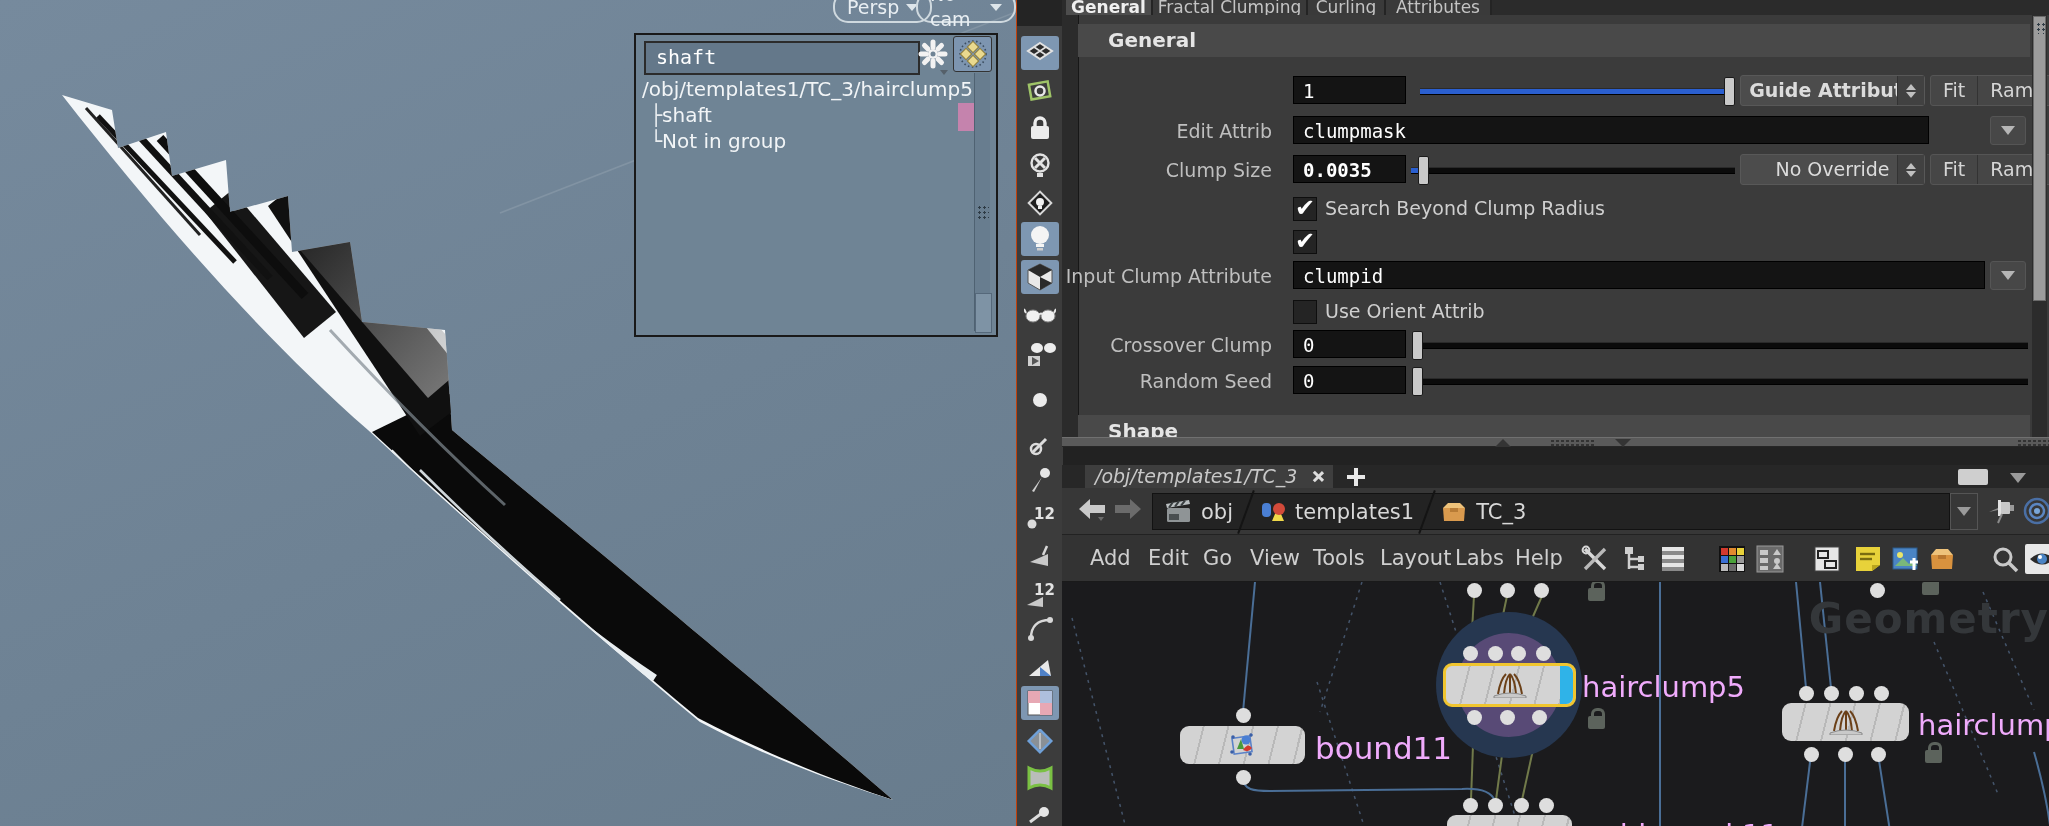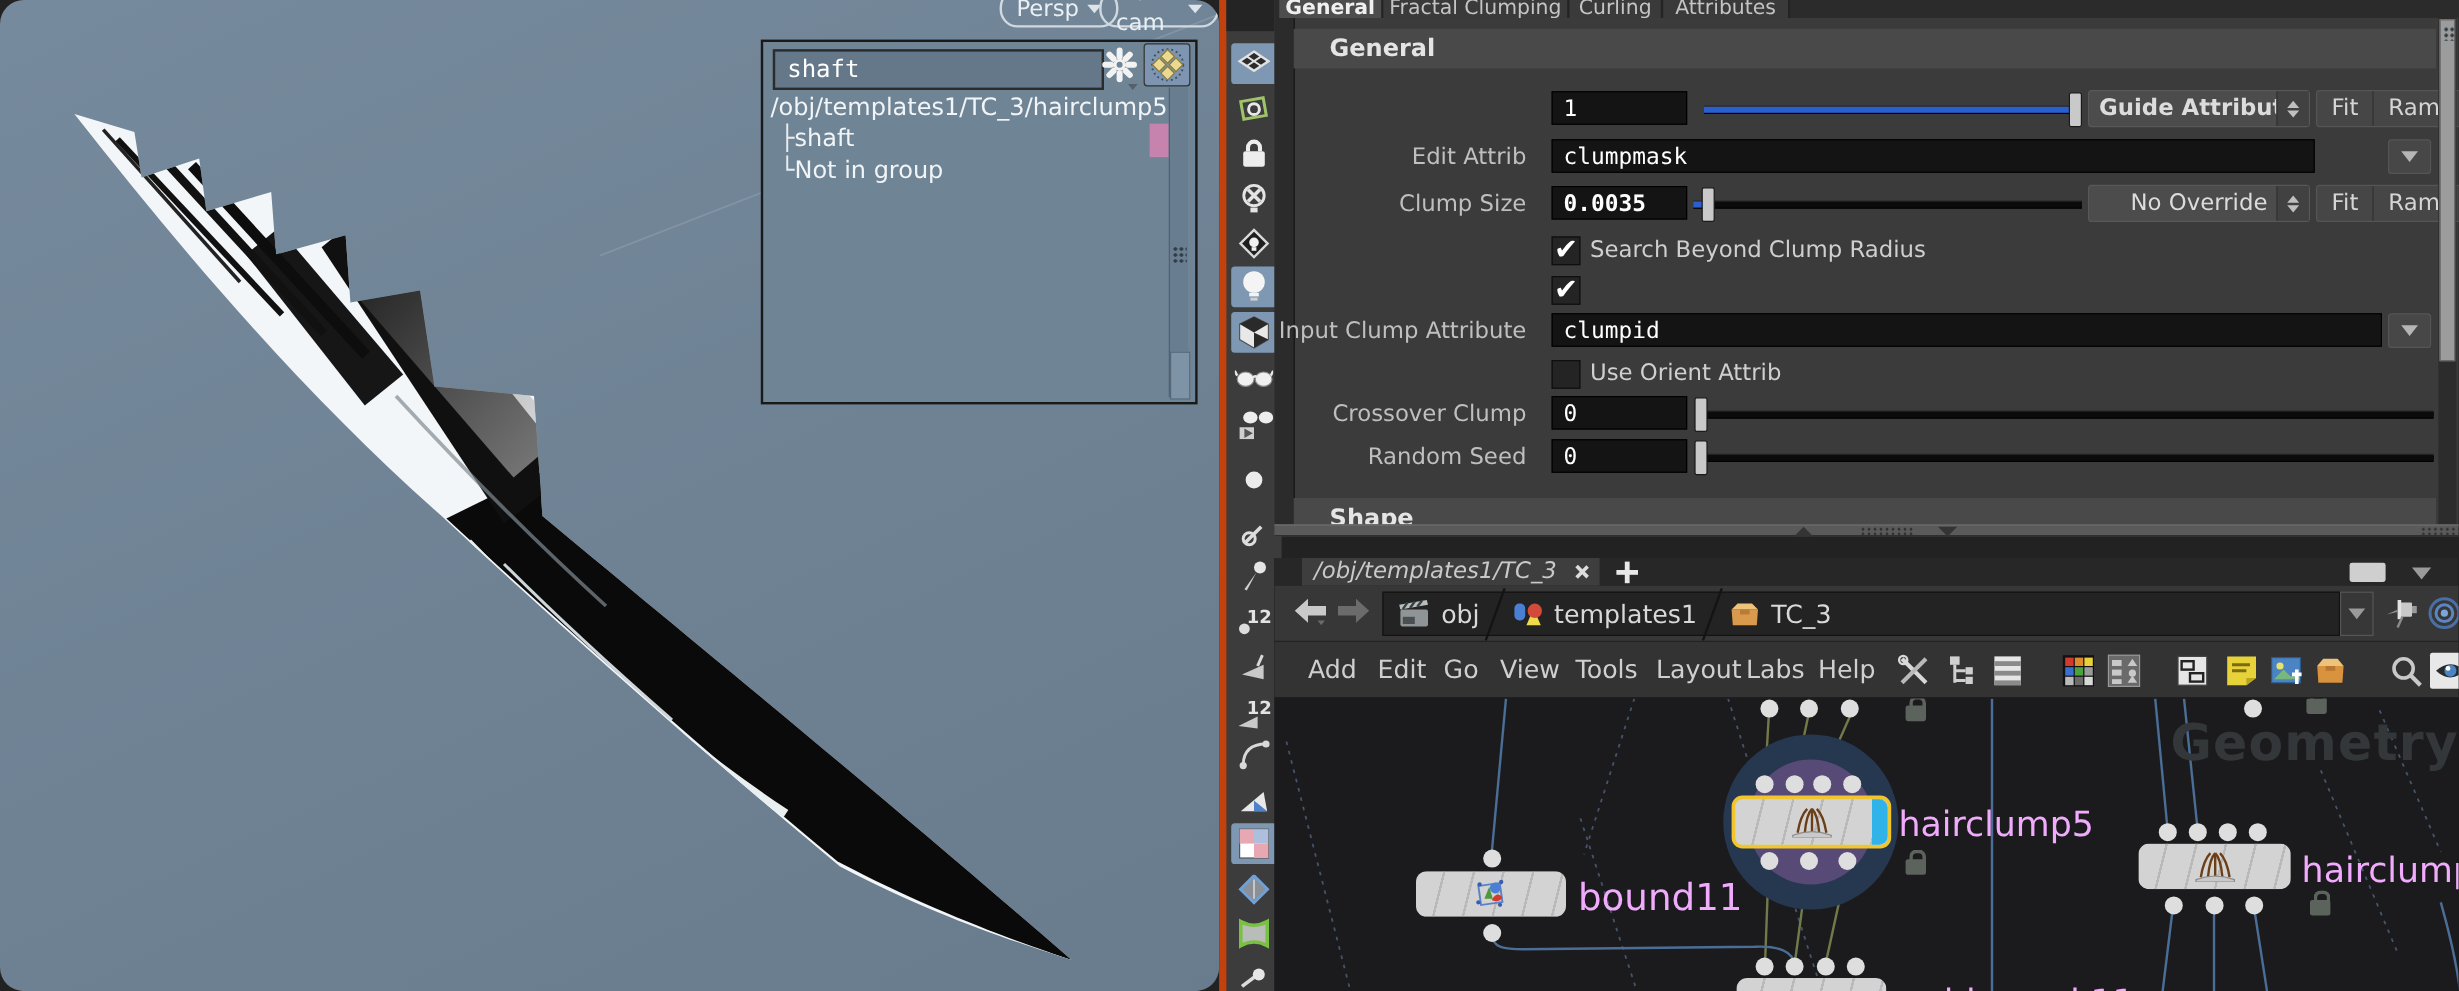--- a/index.html
+++ b/index.html
@@ -1,36 +1,36 @@
 <!DOCTYPE html>
 <html><head>
 <meta charset="utf-8">
 <style>
   html,body{margin:0;padding:0;background:#222;}
   #root{position:relative;width:2049px;height:826px;overflow:hidden;
         font-family:"DejaVu Sans",sans-serif;color:#ccc;}
   .abs{position:absolute;}
   
   #viewport{left:0;top:0;width:1016px;height:826px;
-    background:linear-gradient(155deg,#768a9d 0%,#6e8294 55%,#687c8d 100%);overflow:hidden;border-radius:20px;}
+    background:linear-gradient(155deg,#768a9d 0%,#6e8294 55%,#687c8d 100%);overflow:hidden;}
   .pill{top:-9px;height:28px;border:2px solid #cfd9df;border-radius:15px;
     color:#e9eff3;font-size:19px;line-height:25px;padding:0 12px;display:flex;align-items:center;gap:7px;}
   .pill .tri{width:0;height:0;border-left:6px solid transparent;border-right:6px solid transparent;border-top:7px solid #dde5ea;}
   
   #grouppanel{left:634px;top:33px;width:360px;height:300px;background:#6f8495;border:2px solid #191919;}
   #groupfield{left:8px;top:6px;width:262px;height:30px;background:#64788a;border:2px solid #2b2b2b;
     color:#fff;font-family:"DejaVu Sans Mono",monospace;font-size:20px;line-height:28px;padding-left:10px;}
   .gtree{color:#f2f5f7;font-size:20px;}
   .gtick{font-family:"DejaVu Sans Mono",monospace;color:#e8ecef;}
   #gswatch{left:322px;top:68px;width:16px;height:28px;background:#c583ad;}
   #gscroll{left:338px;top:38px;width:15px;height:258px;background:#687d8f;border-left:1px solid #4f6272;}
   #gthumb{left:0;top:220px;width:15px;height:38px;background:#7e93a5;border:1px solid #55687a;}
   .gripdots{background-image:radial-gradient(#2e3b45 1.3px,transparent 1.4px);background-size:5px 5px;}
   
-  #vtoolbar{left:1016px;top:0;width:46px;height:826px;background:#3c3c3c;border-left:6px solid #c2410c;}
+  #vtoolbar{left:1016px;top:0;width:46px;height:826px;background:#3c3c3c;border-left:1px solid #c2410c;}
   #vtoolbar .cap{left:0;top:0;width:46px;height:26px;background:#242424;}
   .vicon{left:4px;width:38px;height:34px;display:flex;align-items:center;justify-content:center;}
   .vicon.sel{background:#7e97b2;border-radius:3px;}
   
   #params{left:1062px;top:0;width:987px;height:437px;background:#3b3b3b;overflow:hidden;}
   #ptabs{left:0;top:0;width:987px;height:15px;background:#2b2b2b;overflow:hidden;}
   .ptab{position:absolute;top:0;height:34px;margin-top:-16px;text-align:center;font-size:17px;
         line-height:46px;background:#3a3a3a;color:#c4c4c4;border-right:2px solid #242424;}
   .ptab.active{background:#4d4d4d;color:#f0f0f0;font-weight:bold;}
   #pgutter{left:0;top:15px;width:16px;height:422px;background:#2b2b2b;border-right:1px solid #171717;}

